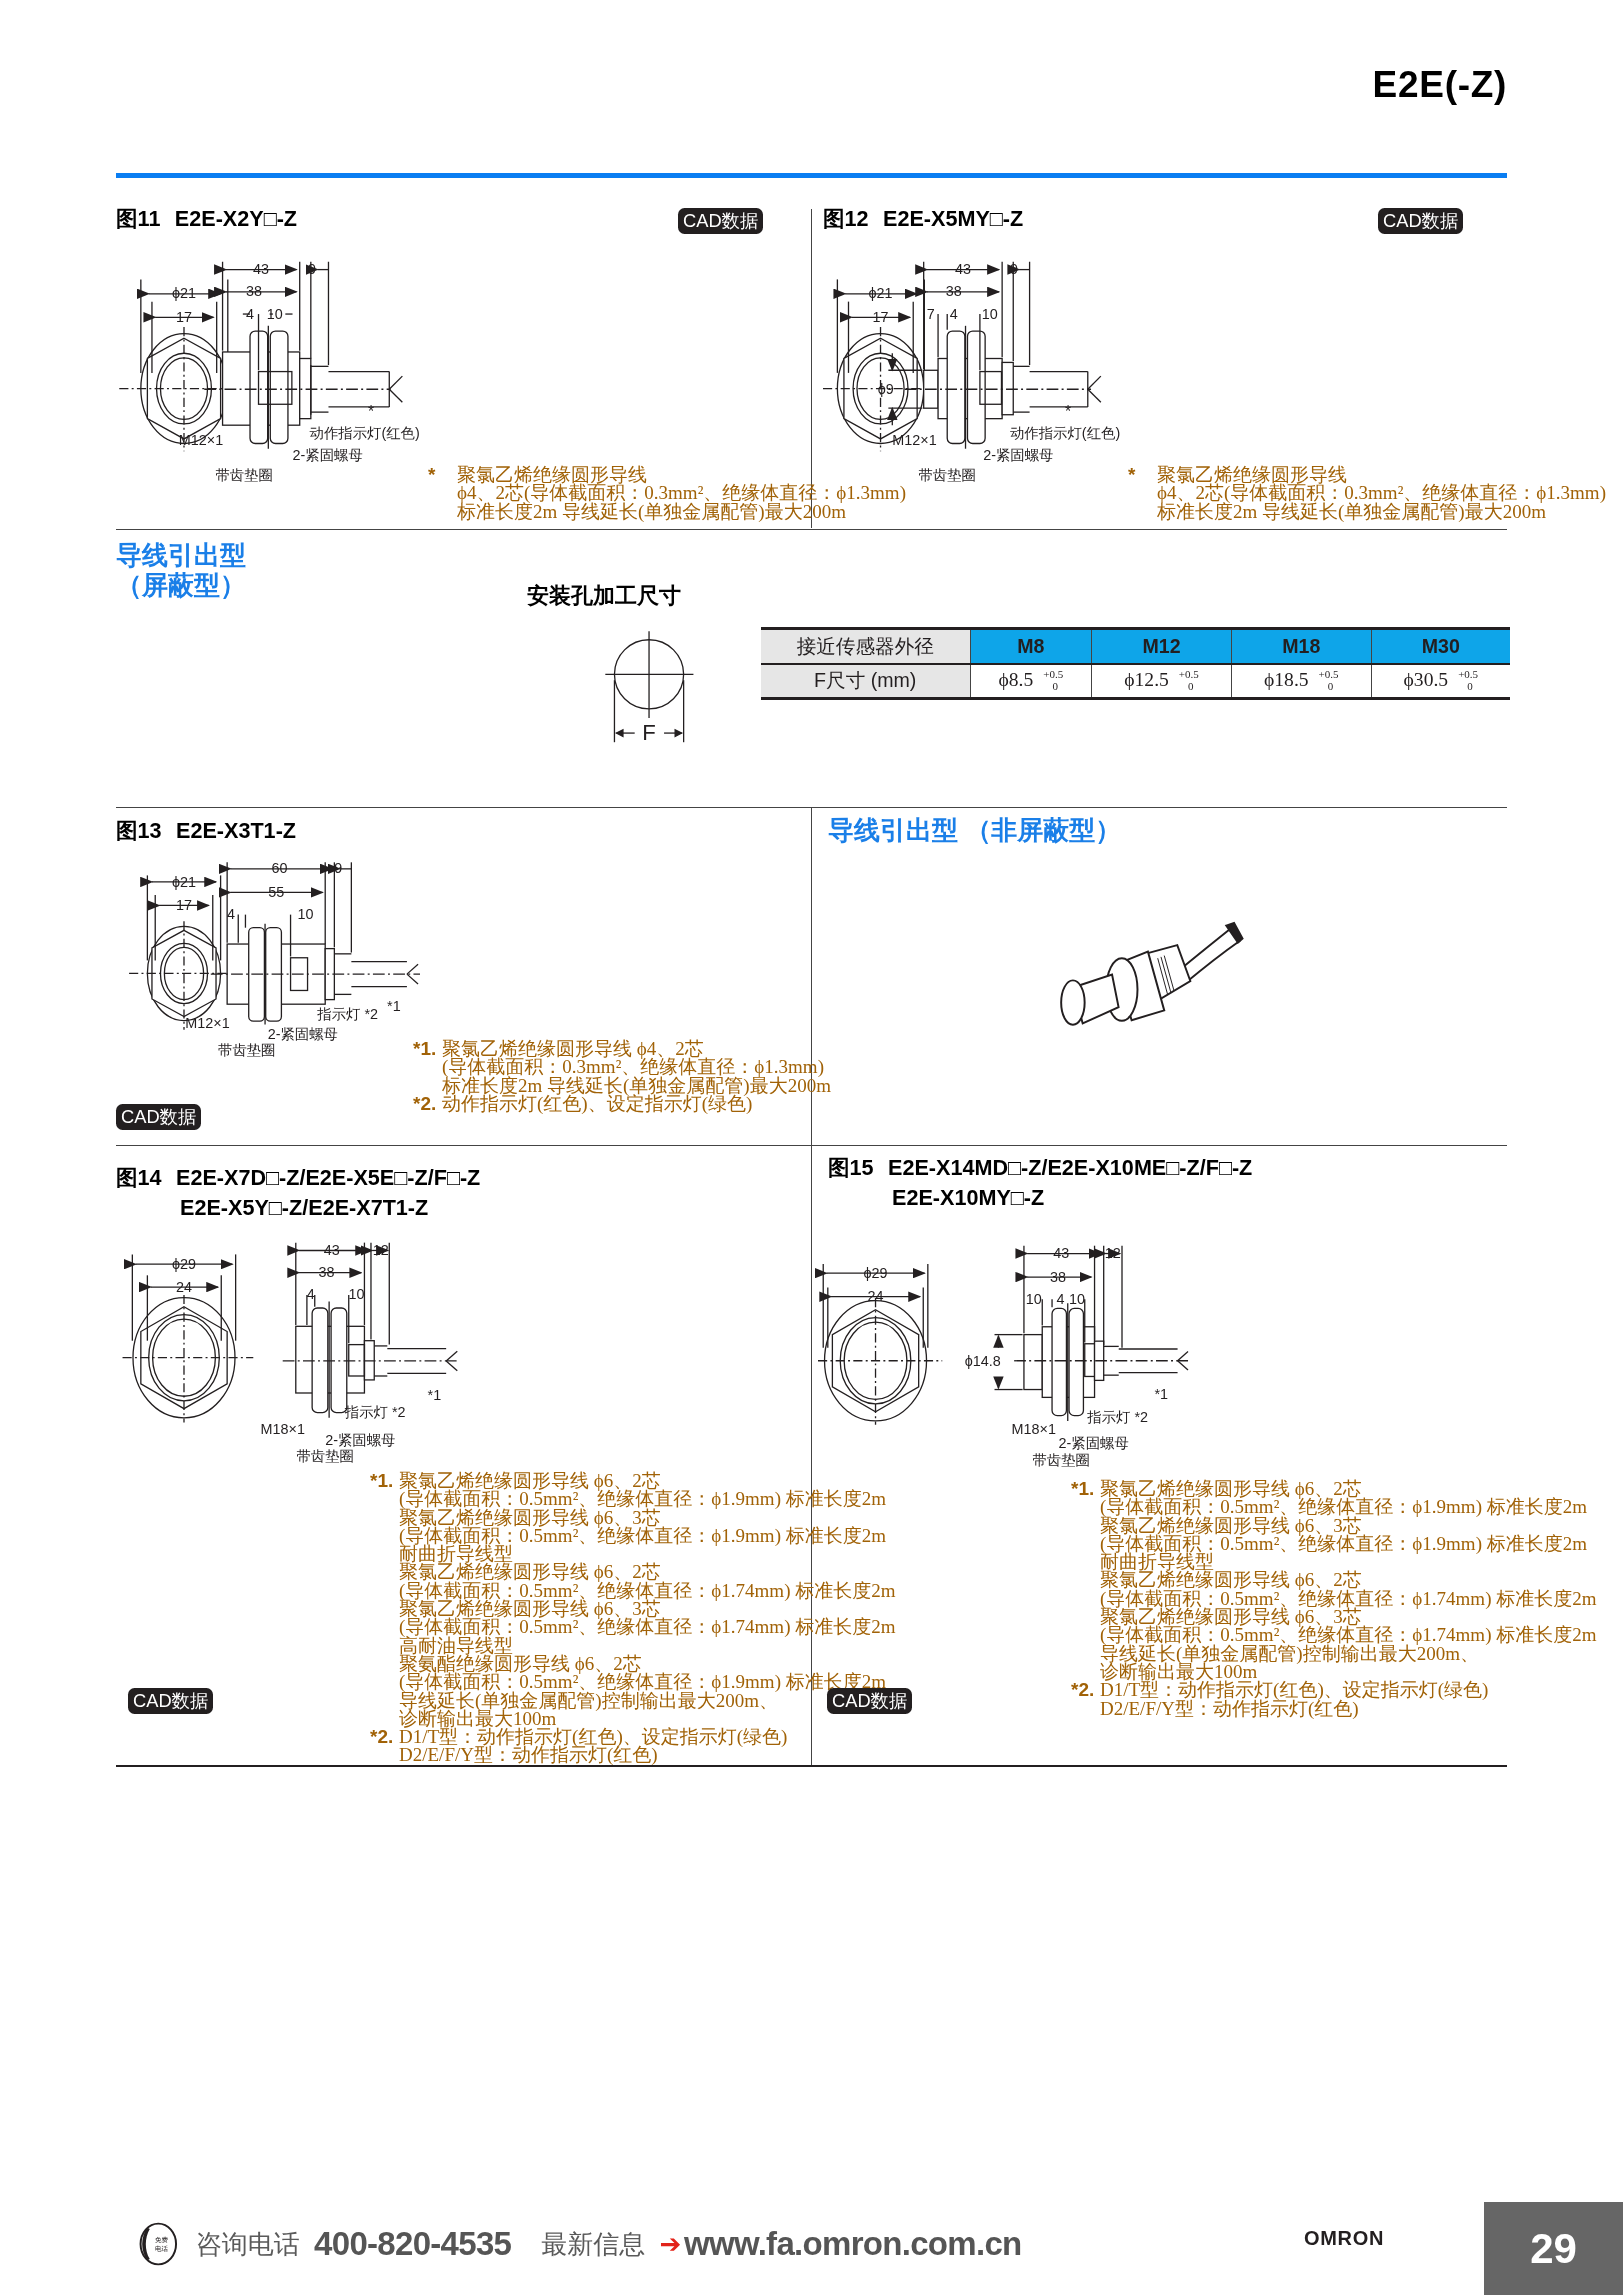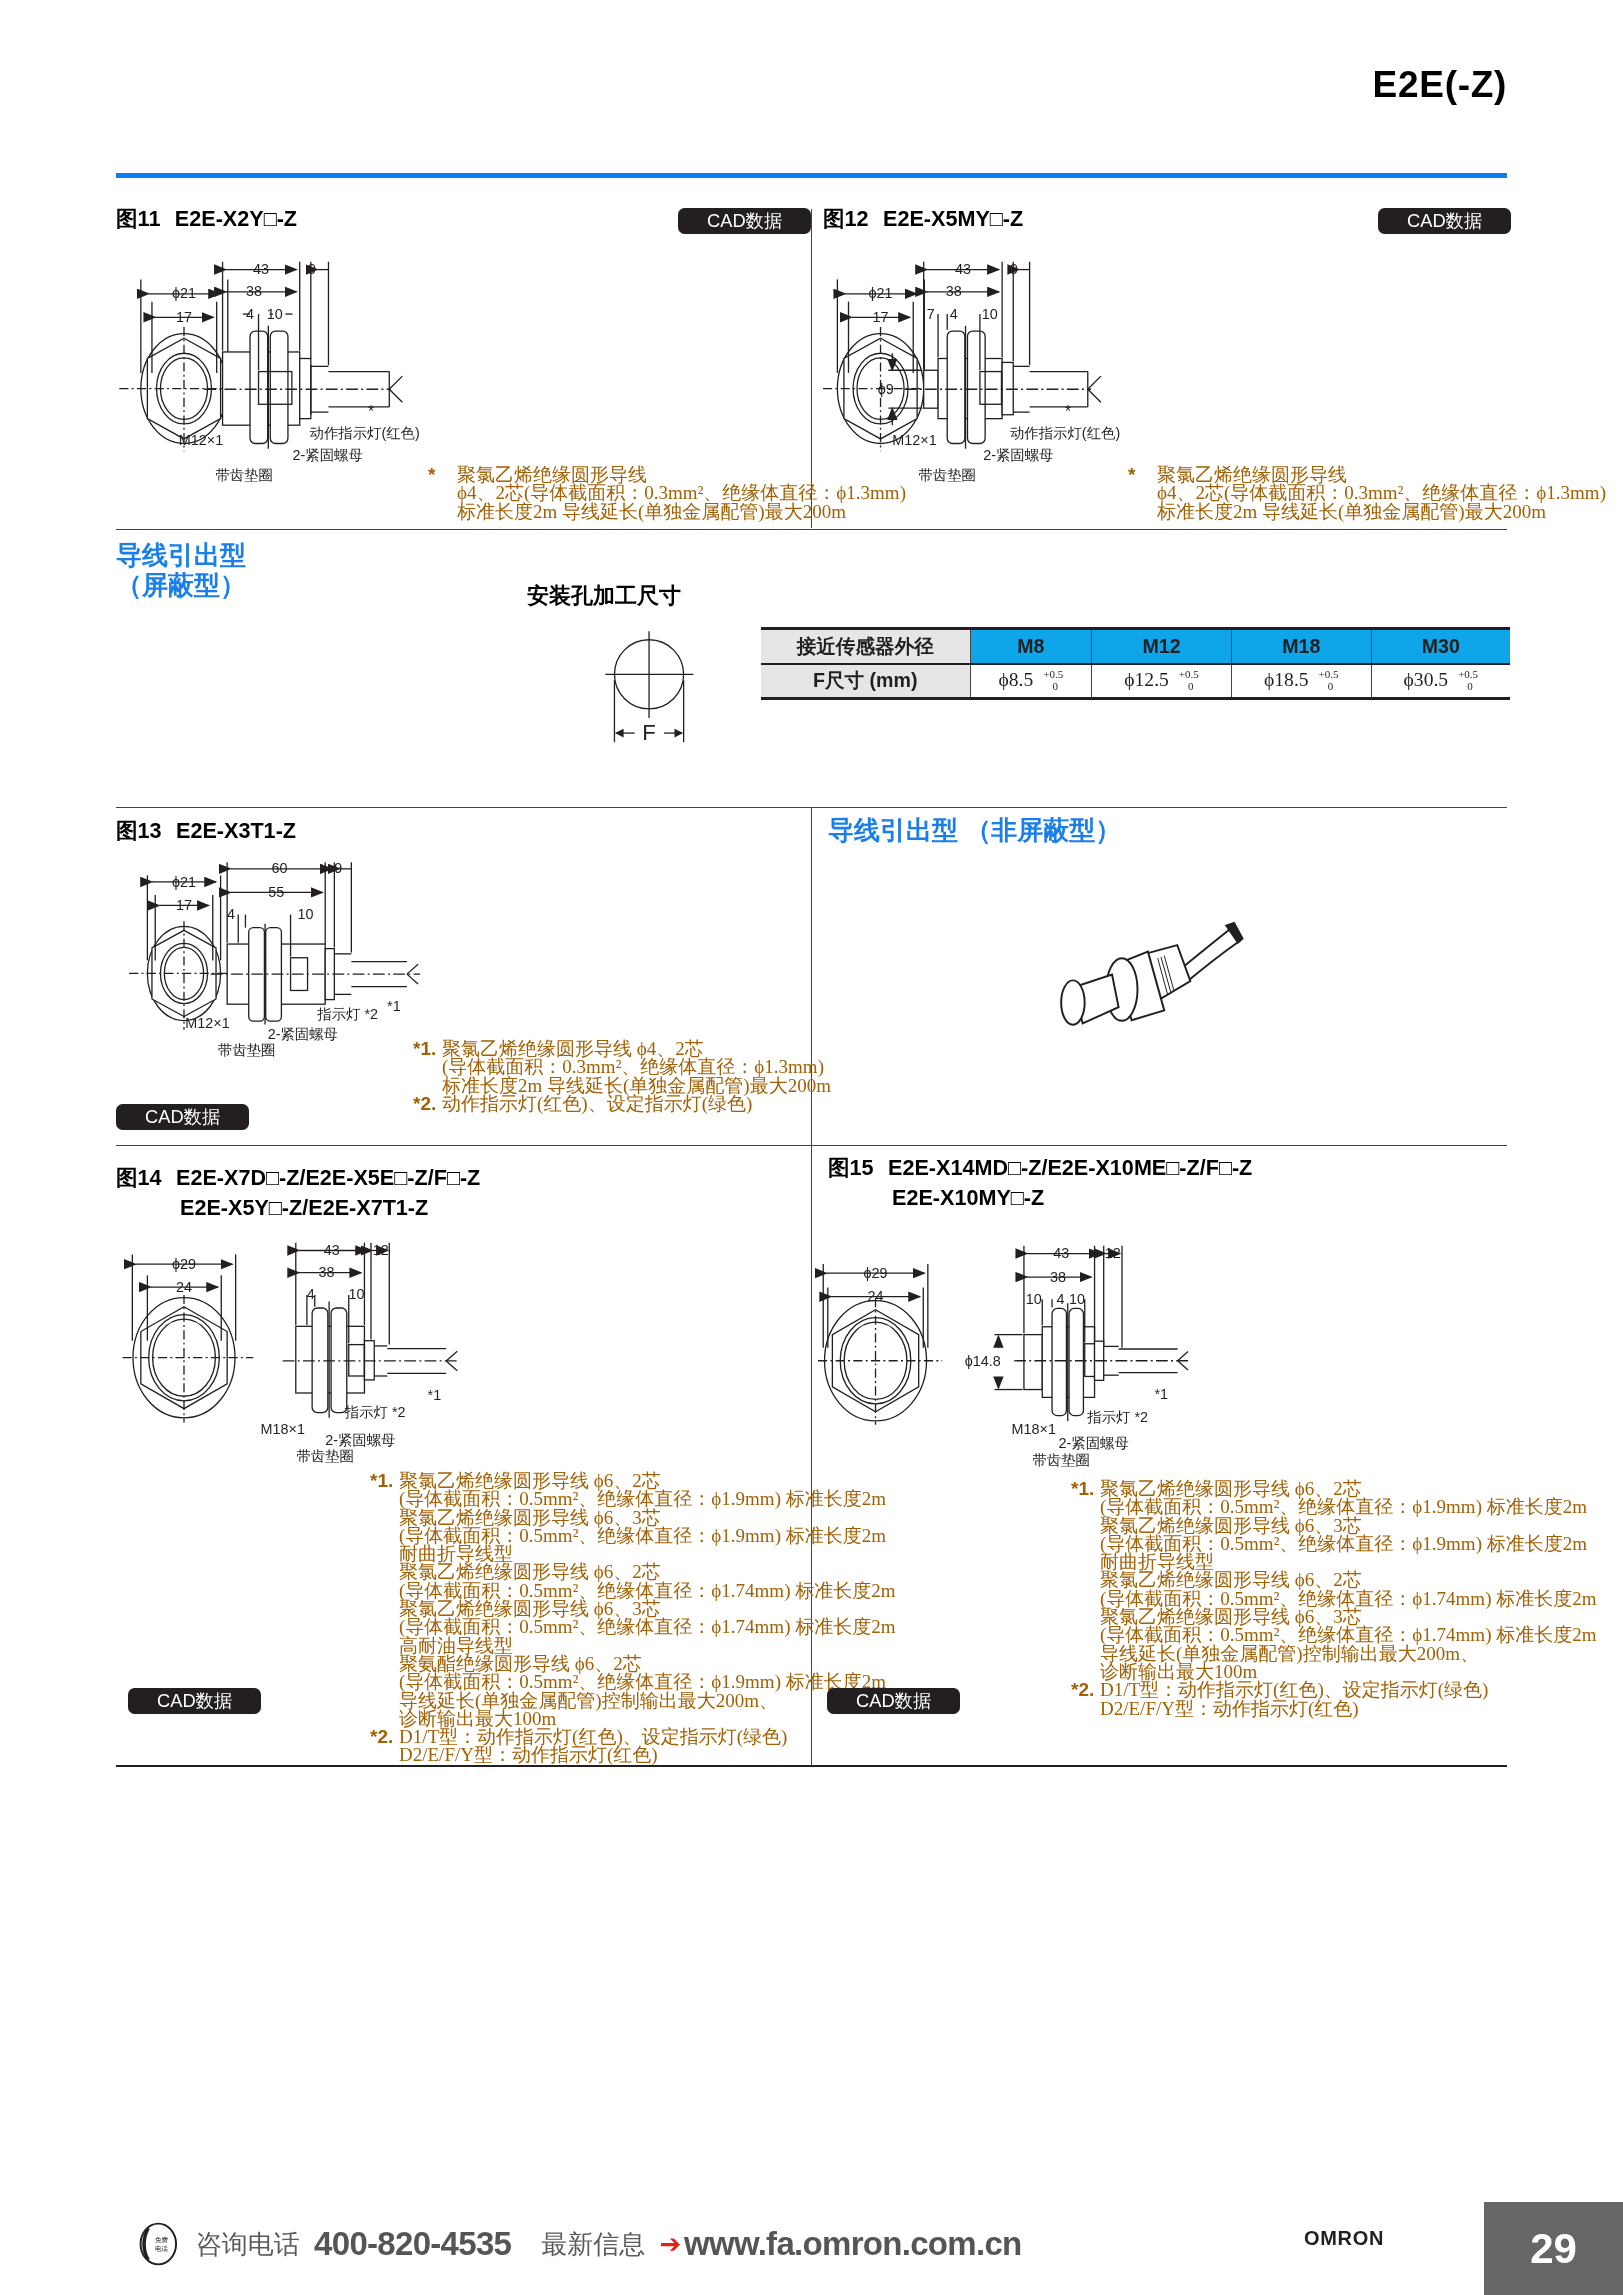--- a/index.html
+++ b/index.html
@@ -9,38 +9,38 @@
   .page-title { position: absolute; right: 116px; top: 64px; font-size: 37px; font-weight: bold; color: #000; letter-spacing: 0.7px; }
   .title-rule { position: absolute; left: 116px; top: 173px; width: 1391px; height: 5.2px; background: #0a7ef2; }
 
   .hline { position: absolute; height: 1.3px; background: #444; }
   .vline { position: absolute; width: 1.3px; background: #444; }
 
   .fig-title { position: absolute; font-size: 21.6px; font-weight: bold; color: #000; line-height: 30px; white-space: nowrap; }
   .fig-title .num { margin-right: 14.4px; }
   .fig-title .line2 { display: block; padding-left: 64px; }
 
-  .cad-badge { position: absolute; height: 26px; padding: 0 29px; background: #231f20; color: #fff; border-radius: 6.5px; font-size: 18.3px; line-height: 26px; white-space: nowrap; }
+  .cad-badge { position: absolute; height: 26px; padding: 0 5px; background: #231f20; color: #fff; border-radius: 6.5px; font-size: 18.3px; line-height: 26px; white-space: nowrap; }
 
   .blue-heading { position: absolute; color: #1a7fe8; font-weight: bold; font-size: 26px; line-height: 30px; white-space: nowrap; }
 
   .section-sub { position: absolute; font-size: 22px; font-weight: bold; color: #000; }
 
   svg.drawing { position: absolute; overflow: visible; }
   svg.drawing text { font-family: "Liberation Sans", sans-serif; fill: #231f20; }
 
   .notes { position: absolute; font-family: "Liberation Serif", "DejaVu Serif", serif; font-size: 19px; line-height: 18.3px; color: #a16207; white-space: nowrap; }
   .notes .mark { font-family: "Liberation Sans", sans-serif; font-weight: bold; display: inline-block; width: 29px; }
   .notes .indent { padding-left: 29px; }
 
   
   .fit-table { position: absolute; left: 761px; top: 627px; width: 749px; border-collapse: collapse; border-top: 3.3px solid #231f20; border-bottom: 3.3px solid #231f20; }
   .fit-table td, .fit-table th { border-left: 1.3px solid #444; height: 35px; text-align: center; font-size: 19.6px; }
   .fit-table tr:first-child td, .fit-table tr:first-child th { border-bottom: 2.6px solid #231f20; }
-  .fit-table th { background: #e6e6e6; font-weight: bold; border-left: none; width: 209px; }
+  .fit-table th { background: #e6e6e6; font-weight: normal; border-left: none; width: 209px; }
   .fit-table td.hd { font-weight: bold; background: #0ea5e9; }
   .fit-table td.val { font-family: "Liberation Serif", serif; font-size: 19.6px; }
   .tol { display: inline-flex; flex-direction: column; vertical-align: middle; font-size: 11px; line-height: 11.8px; text-align: left; margin-left: 10px; }
   .tol span:last-child { padding-left: 9.2px; }
 
   
   .footer { position: absolute; left: 134px; top: 2218px; height: 52px; display: flex; align-items: center; white-space: nowrap; }
   .footer .label { font-size: 26px; color: #5a5a5a; margin-right: 14.4px; }
   .footer .phone { font-size: 33px; font-weight: bold; color: #555; margin-right: 30px; letter-spacing: -0.7px; }
   .footer .arrow { color: #e2231a; font-size: 26px; font-weight: bold; margin-right: 2.6px; }

